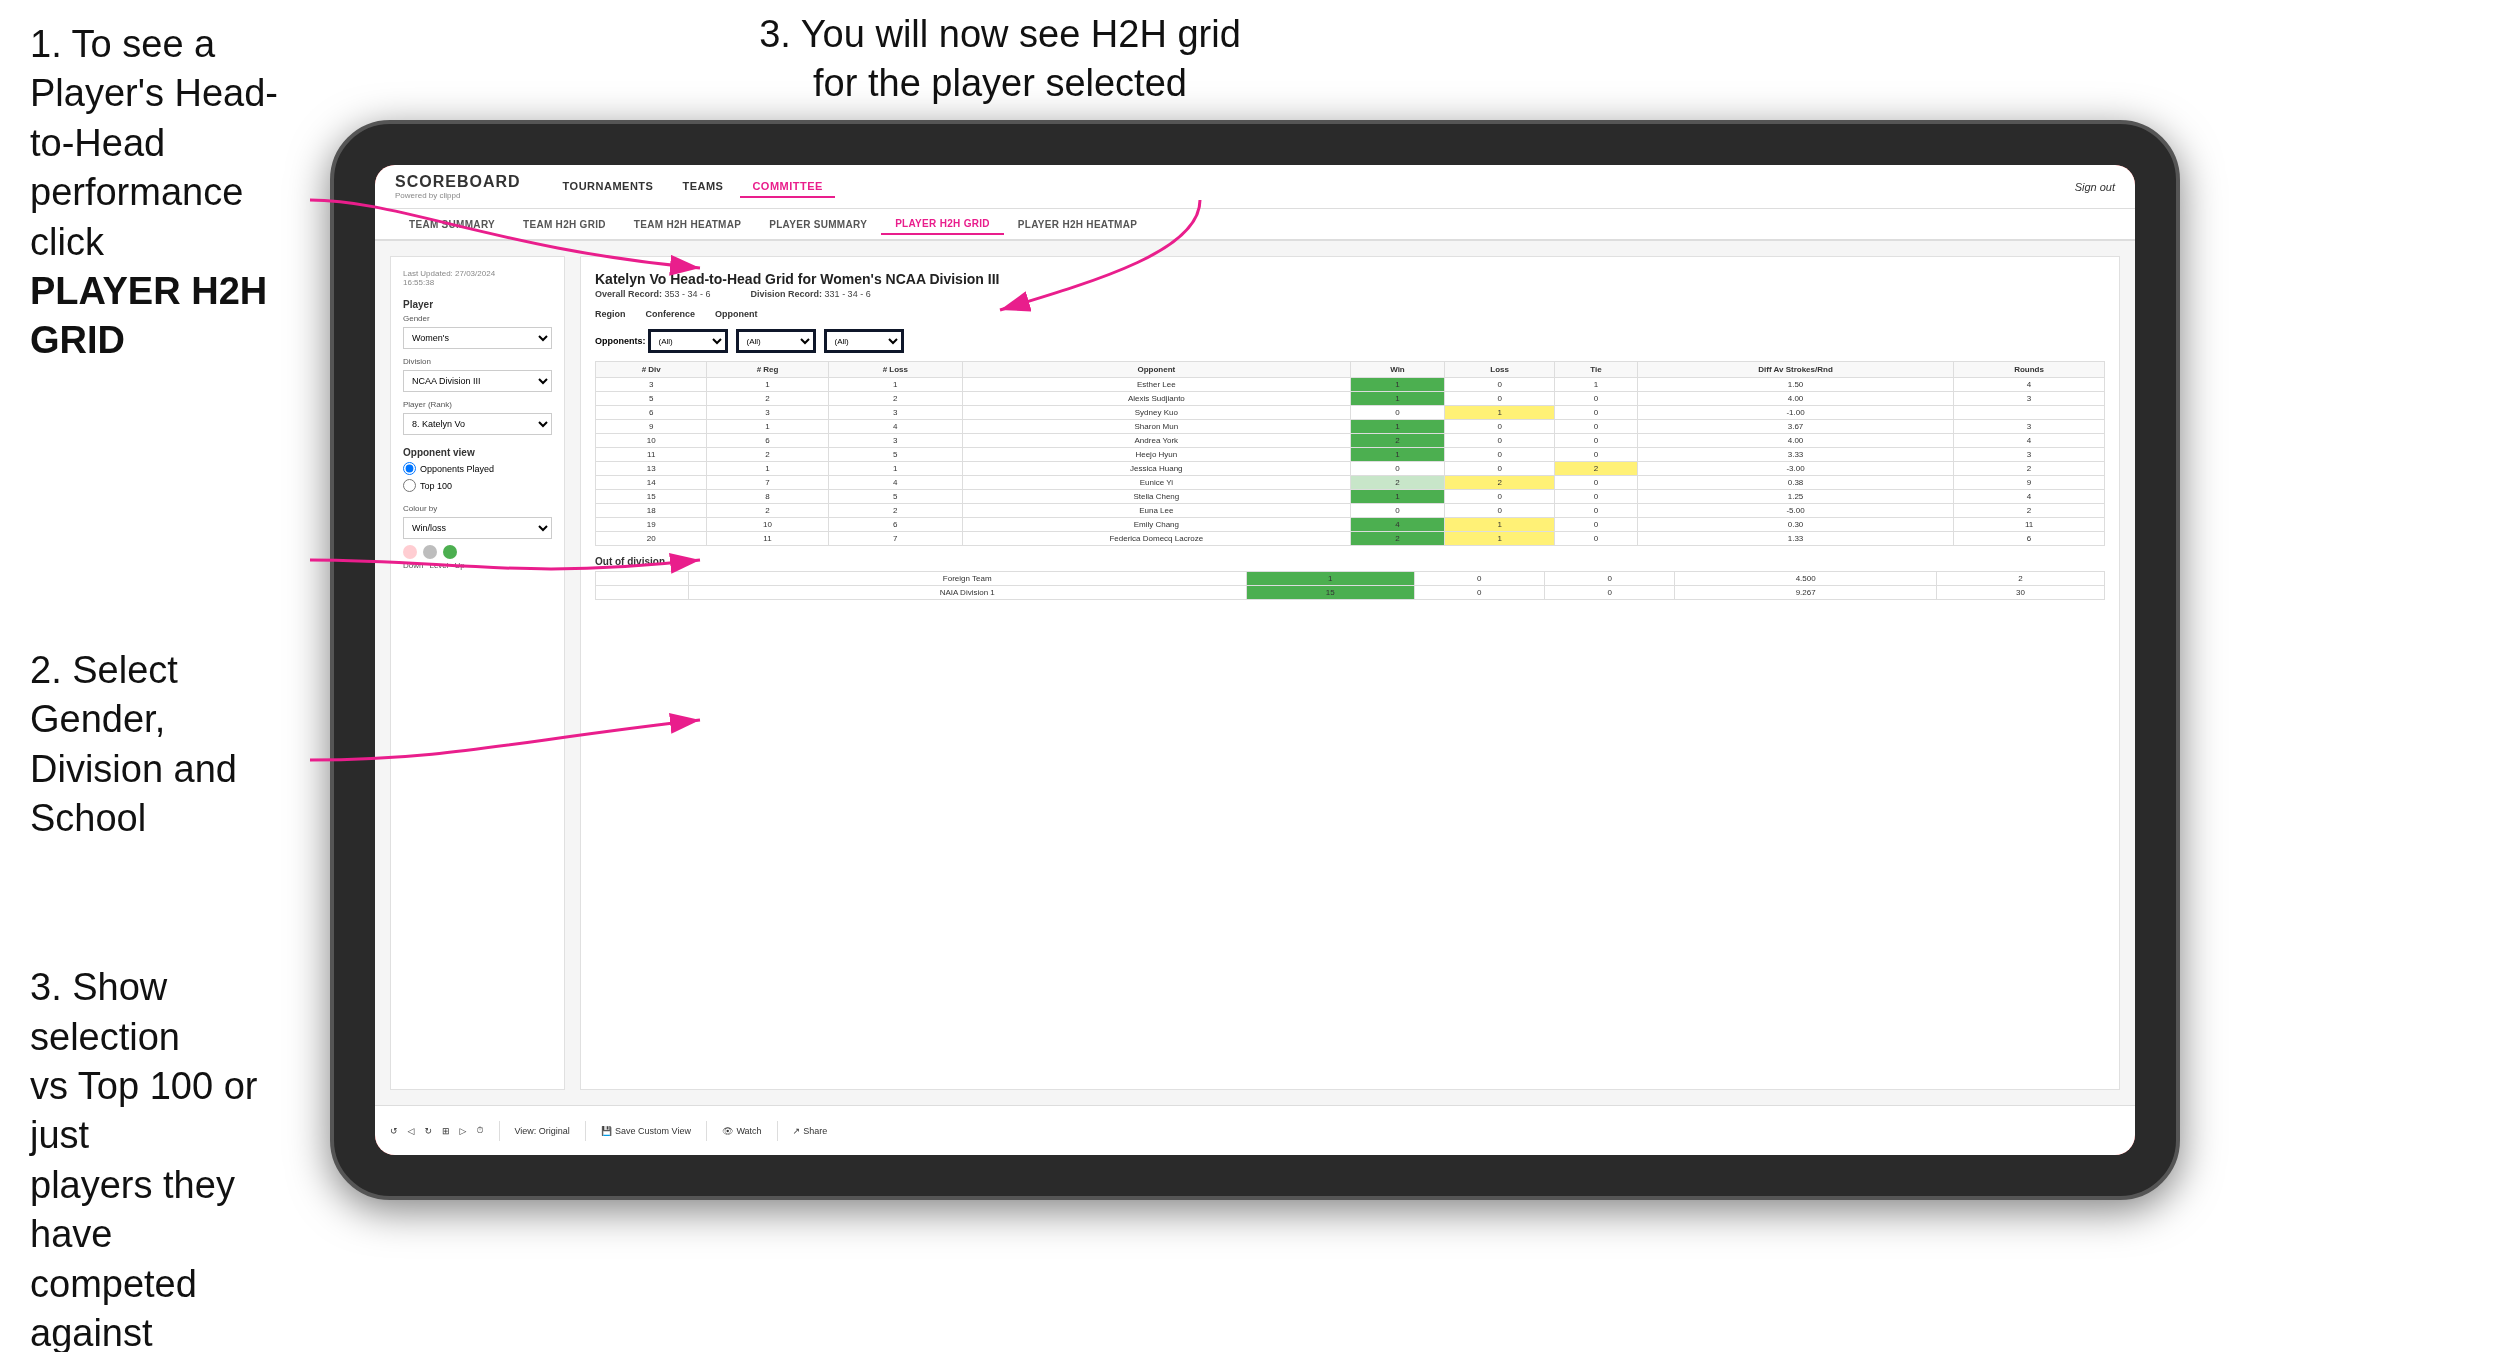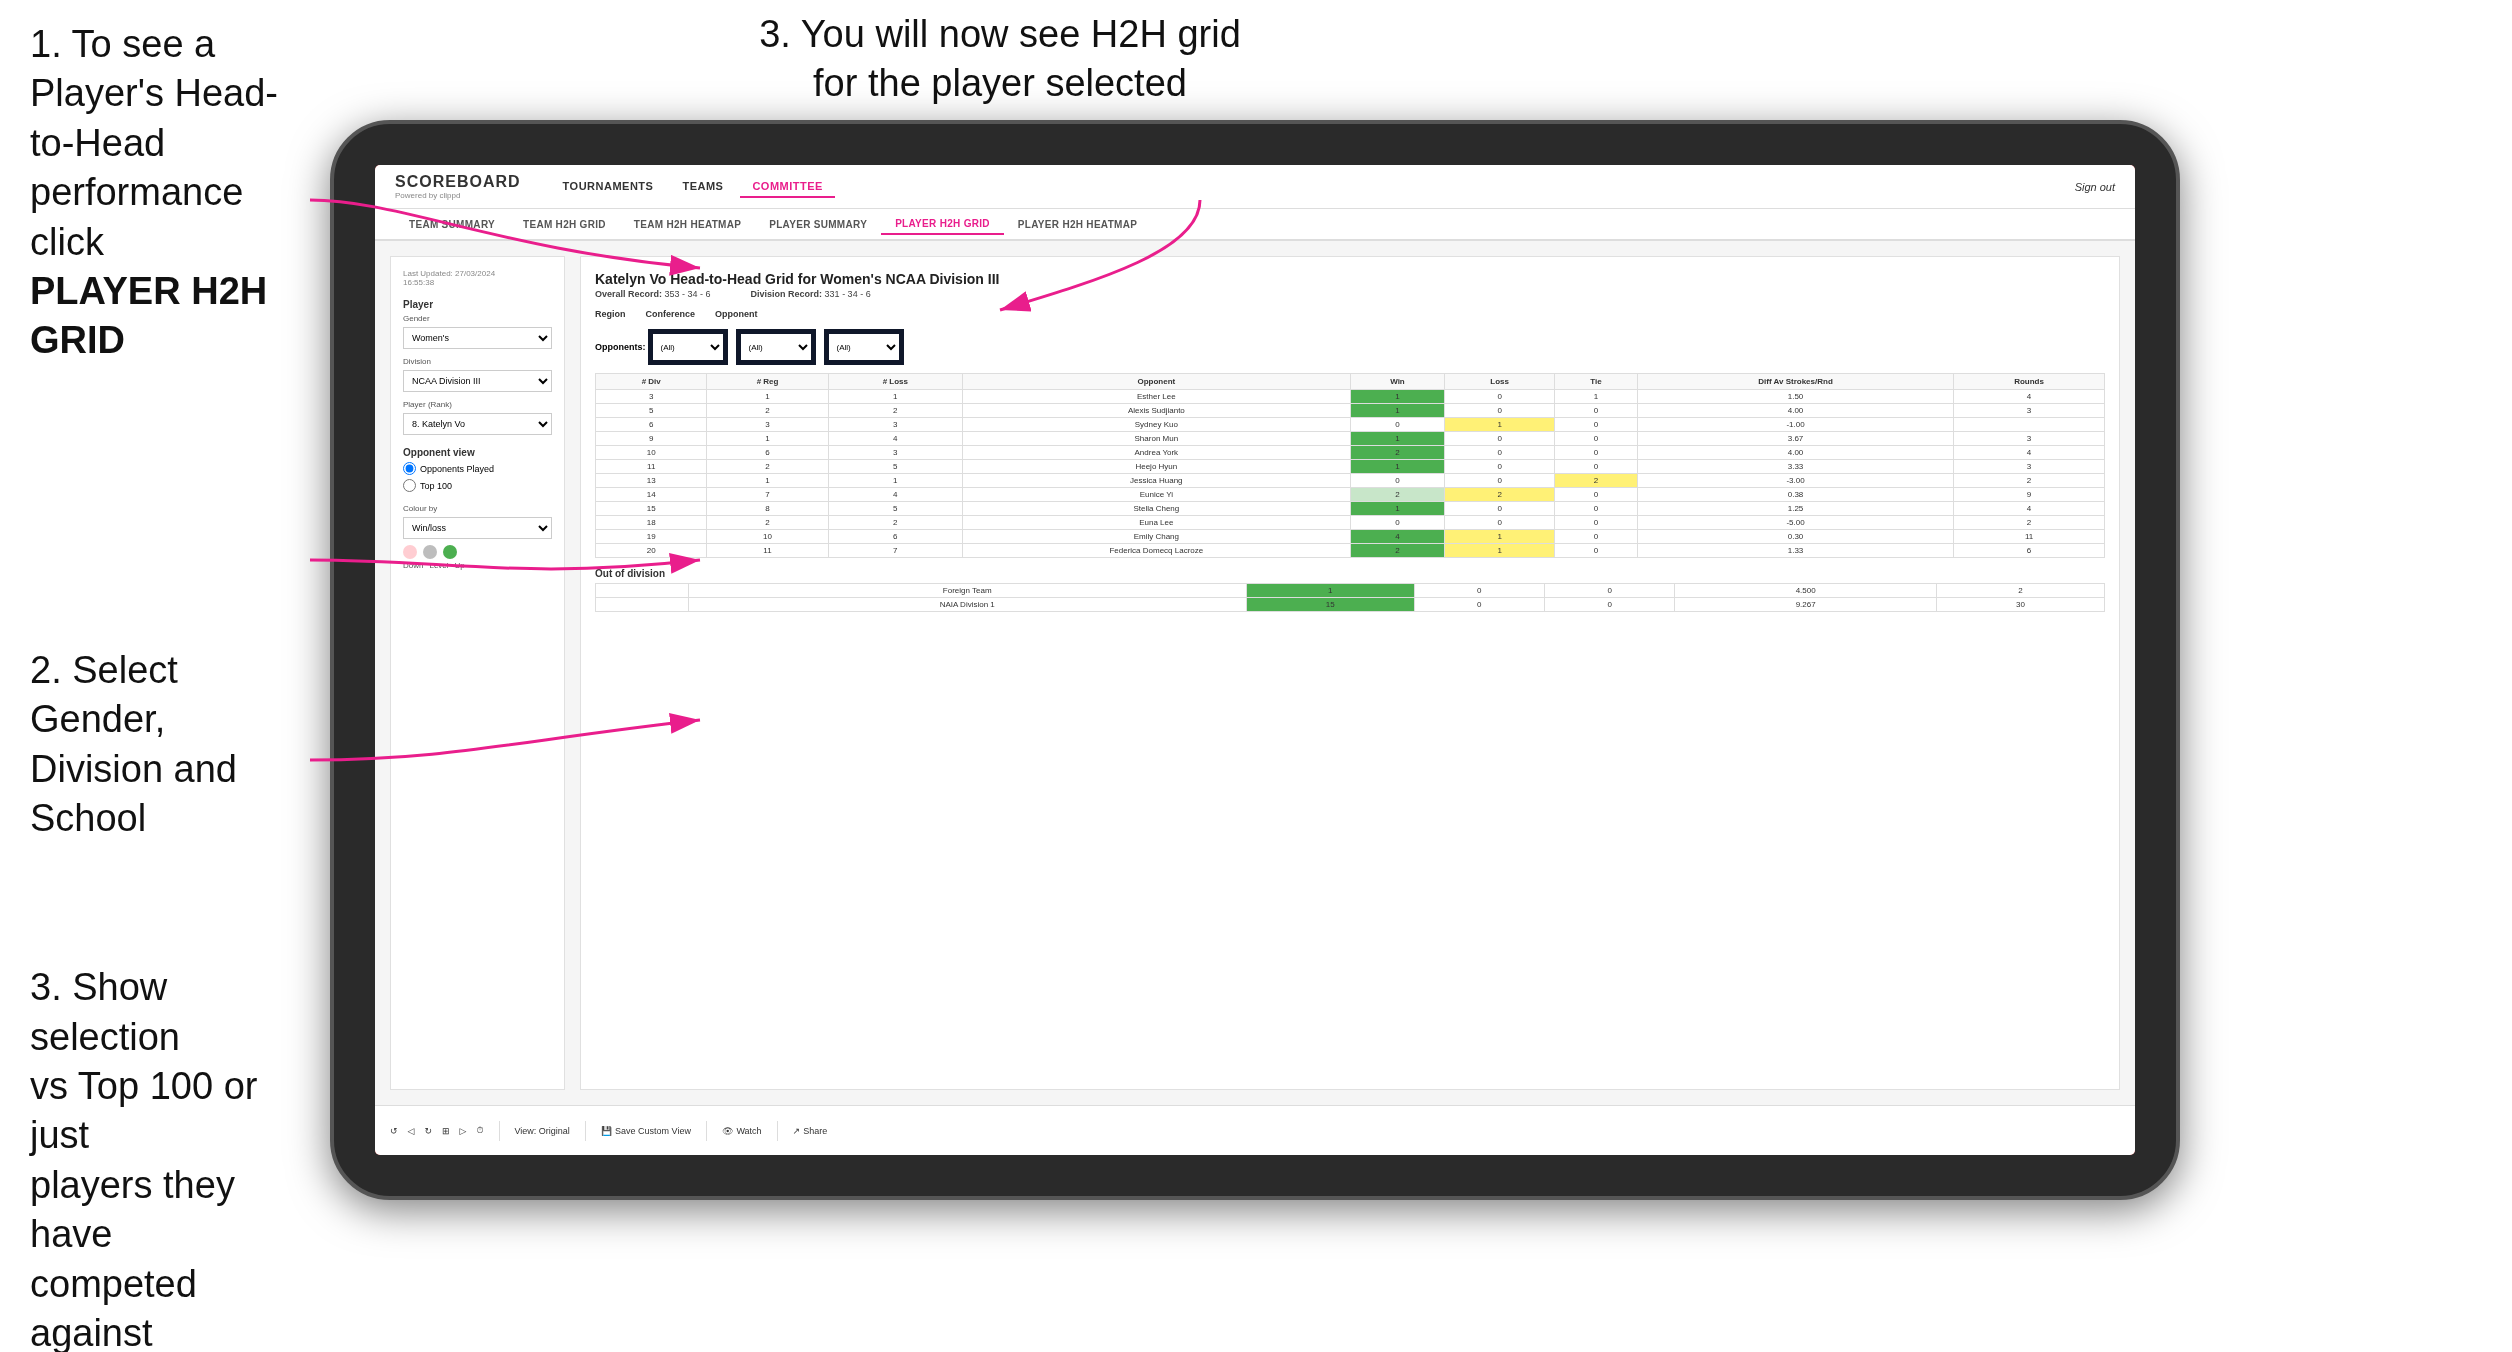--- a/index.html
+++ b/index.html
@@ -61,21 +61,21 @@
       box-shadow: 0 10px 40px rgba(0,0,0,0.5);
       display: flex;
       align-items: center;
       justify-content: center;
     }
 
     .tablet-screen {
       width: 1760px;
       height: 990px;
       background: #ef4444;
-      border-radius: 5px;
+      border-radius: 20px;
       overflow: hidden;
       position: relative;
     }
 
     
     .app-header {
       background: #ffffff;
       border-bottom: 1px solid #ddd;
       display: flex;
       align-items: center;
@@ -279,23 +279,23 @@
       gap: 2px;
     }
 
     .filter-label {
       font-size: 9px;
       font-weight: 700;
       color: #333;
     }
 
     .filter-select {
-      height: 36px;
+      height: 24px;
       font-size: 8px;
-      border: 5px solid #0f172a;
+      border: 3px solid #0f172a;
       background: #fff;
       padding: 0 4px;
       min-width: 80px;
     }
 
     
     .data-table {
       width: 100%;
       border-collapse: collapse;
       font-size: 9px;

